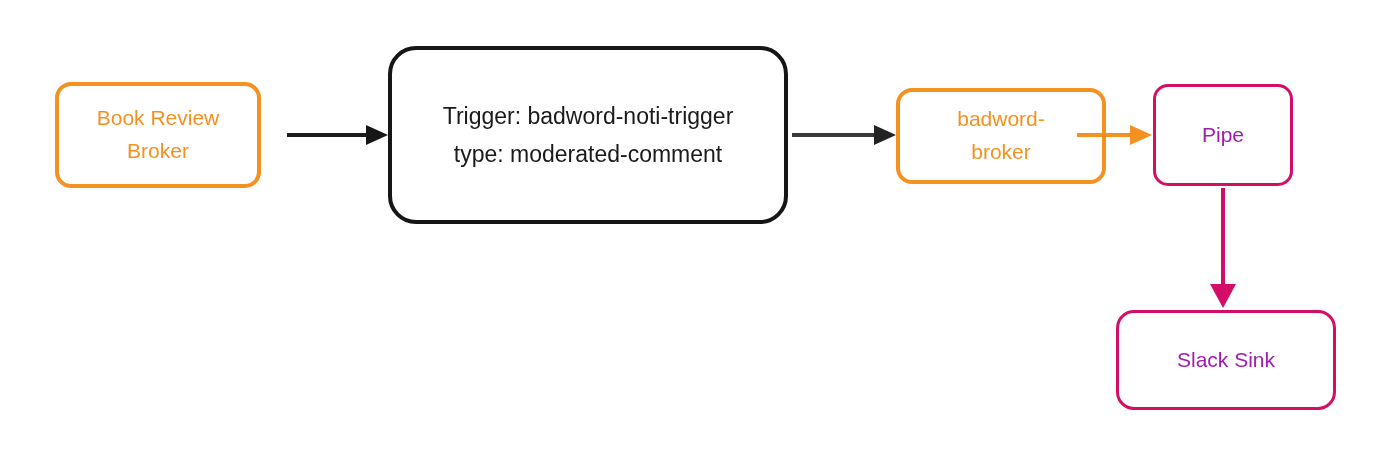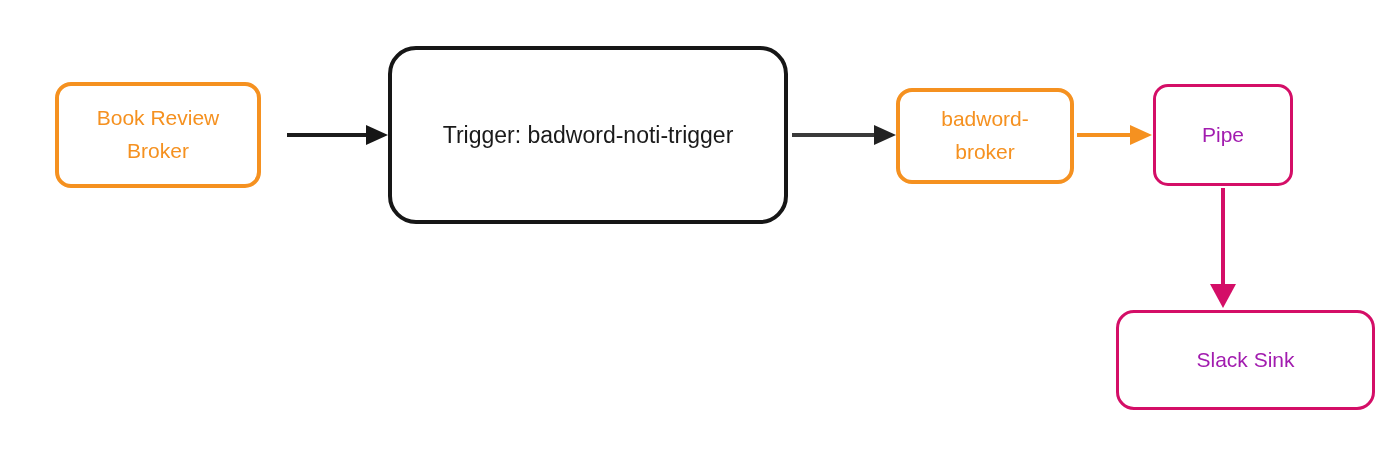--- a/index.html
+++ b/index.html
@@ -37,24 +37,24 @@
   .node-black {
     border: 4px solid #161616;
     color: #1a1a1a;
     border-radius: 28px;
     font-size: 23px;
     line-height: 38px;
   }
   #book-review-broker { left: 55px;  top: 82px;  width: 206px; height: 106px; }
   #book-review-broker .label { max-width: 164px; }
   #trigger-card       { left: 388px; top: 46px;  width: 400px; height: 178px; }
-  #badword-broker     { left: 896px; top: 88px;  width: 178px; height: 96px;  }
+  #badword-broker     { left: 896px; top: 88px;  width: 210px; height: 96px;  }
   #badword-broker .label { max-width: 134px; }
   #pipe               { left: 1153px; top: 84px; width: 140px; height: 102px; }
-  #slack-sink         { left: 1116px; top: 310px; width: 259px; height: 100px; border-radius: 18px; }
+  #slack-sink         { left: 1116px; top: 310px; width: 220px; height: 100px; border-radius: 18px; }
 
   .arrow-h { position: absolute; }
   .arrow-h .shaft { position: absolute; top: 0; left: 0; height: 4px; width: 100%; }
   .arrow-h .head {
     position: absolute;
     top: -8px;
     right: -21px;
     width: 0; height: 0;
     border-top: 10px solid transparent;
     border-bottom: 10px solid transparent;
@@ -98,20 +98,23 @@
   <div class="arrow-h" id="arrow-1">
     <span class="shaft"></span>
     <span class="head"></span>
   </div>
 
   <div class="node node-black" id="trigger-card">
     <div>
       <div class="kv">
         <b>Trigger: badword-noti-trigger</b>
       </div>
+      <div class="kv">
+        <b>type</b><span>: moderated-comment</span>
+      </div>
     </div>
   </div>
 
   <div class="arrow-h" id="arrow-2">
     <span class="shaft"></span>
     <span class="head"></span>
   </div>
 
   <div class="node node-orange" id="badword-broker">
     <span class="label">badword-broker</span>

